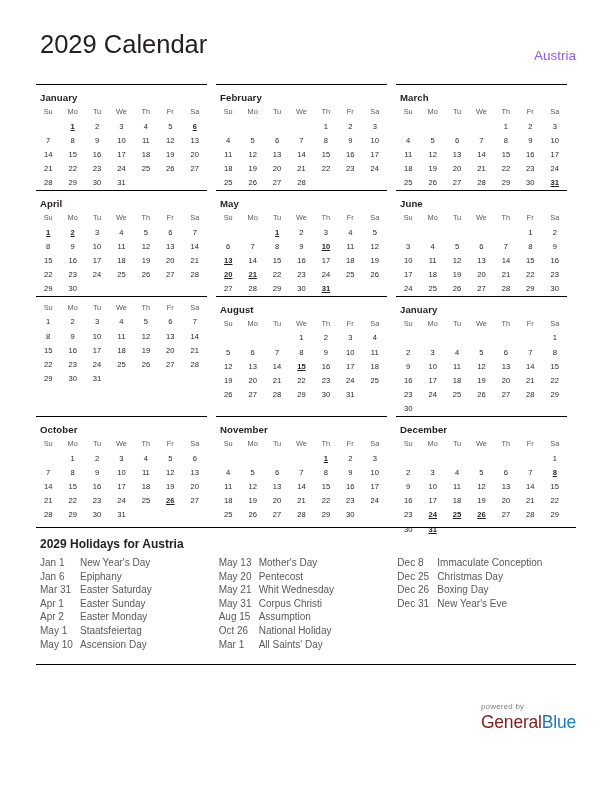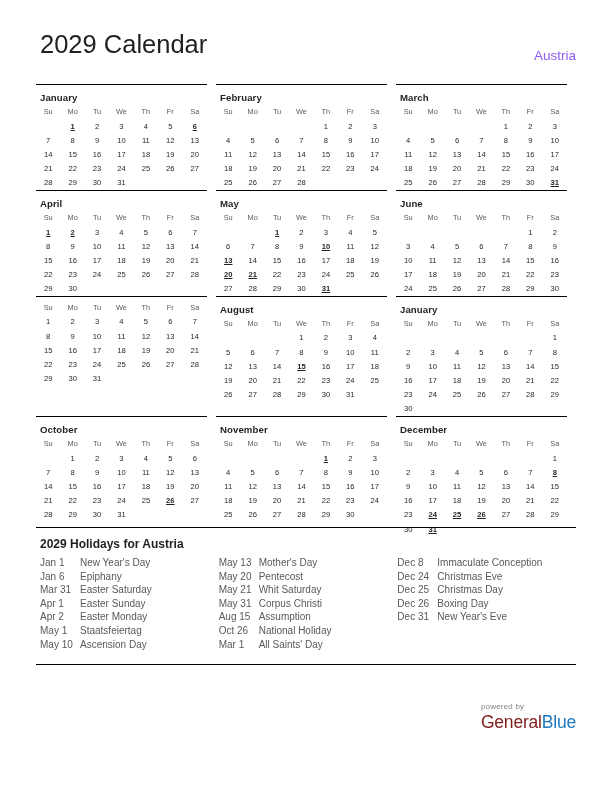--- a/index.html
+++ b/index.html
@@ -1028,21 +1028,21 @@
           <div class="hol-row">
             <span class="hol-date">May 13</span>
             <span class="hol-name">Mother's Day</span>
           </div>
           <div class="hol-row">
             <span class="hol-date">May 20</span>
             <span class="hol-name">Pentecost</span>
           </div>
           <div class="hol-row">
             <span class="hol-date">May 21</span>
-            <span class="hol-name">Whit Saturday</span>
+            <span class="hol-name">Whit Wednesday</span>
           </div>
           <div class="hol-row">
             <span class="hol-date">May 31</span>
             <span class="hol-name">Corpus Christi</span>
           </div>
           <div class="hol-row">
             <span class="hol-date">Aug 15</span>
             <span class="hol-name">Assumption</span>
           </div>
           <div class="hol-row">
@@ -1051,24 +1051,20 @@
           </div>
           <div class="hol-row">
             <span class="hol-date">Mar 1</span>
             <span class="hol-name">All Saints' Day</span>
           </div>
         </div>
         <div class="hol-col">
           <div class="hol-row">
             <span class="hol-date">Dec 8</span>
             <span class="hol-name">Immaculate Conception</span>
-          </div>
-          <div class="hol-row">
-            <span class="hol-date">Dec 24</span>
-            <span class="hol-name">Christmas Eve</span>
           </div>
           <div class="hol-row">
             <span class="hol-date">Dec 25</span>
             <span class="hol-name">Christmas Day</span>
           </div>
           <div class="hol-row">
             <span class="hol-date">Dec 26</span>
             <span class="hol-name">Boxing Day</span>
           </div>
           <div class="hol-row">

